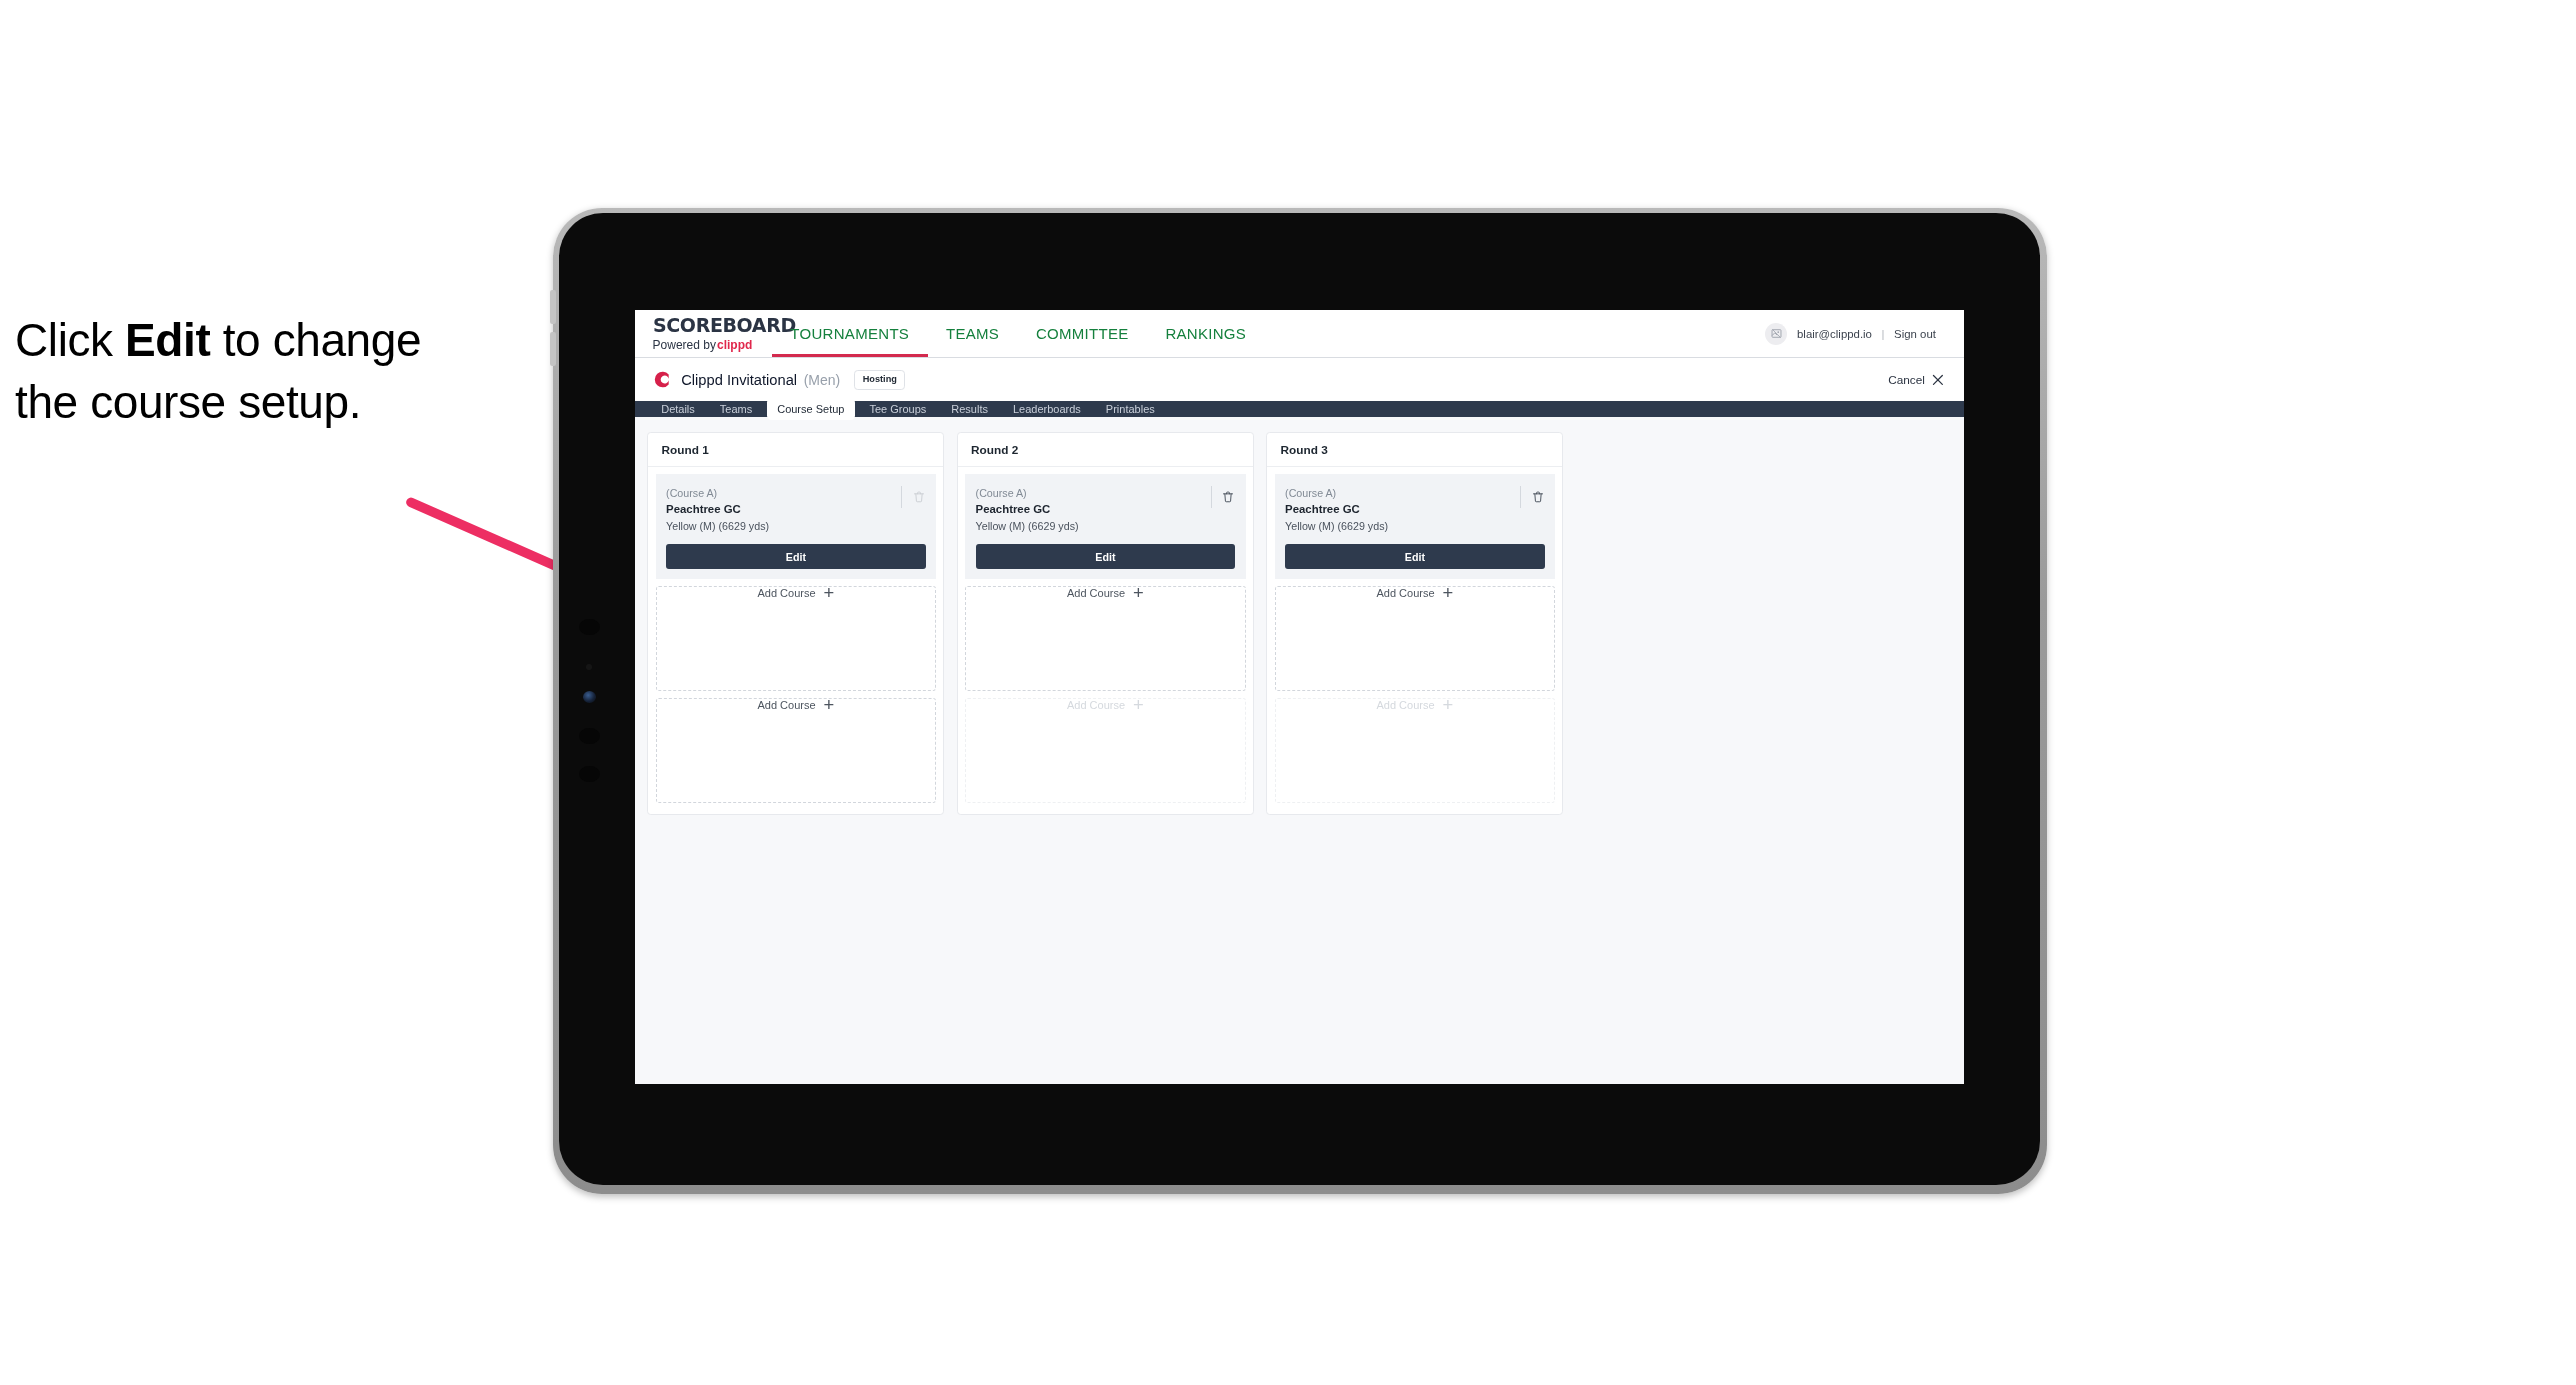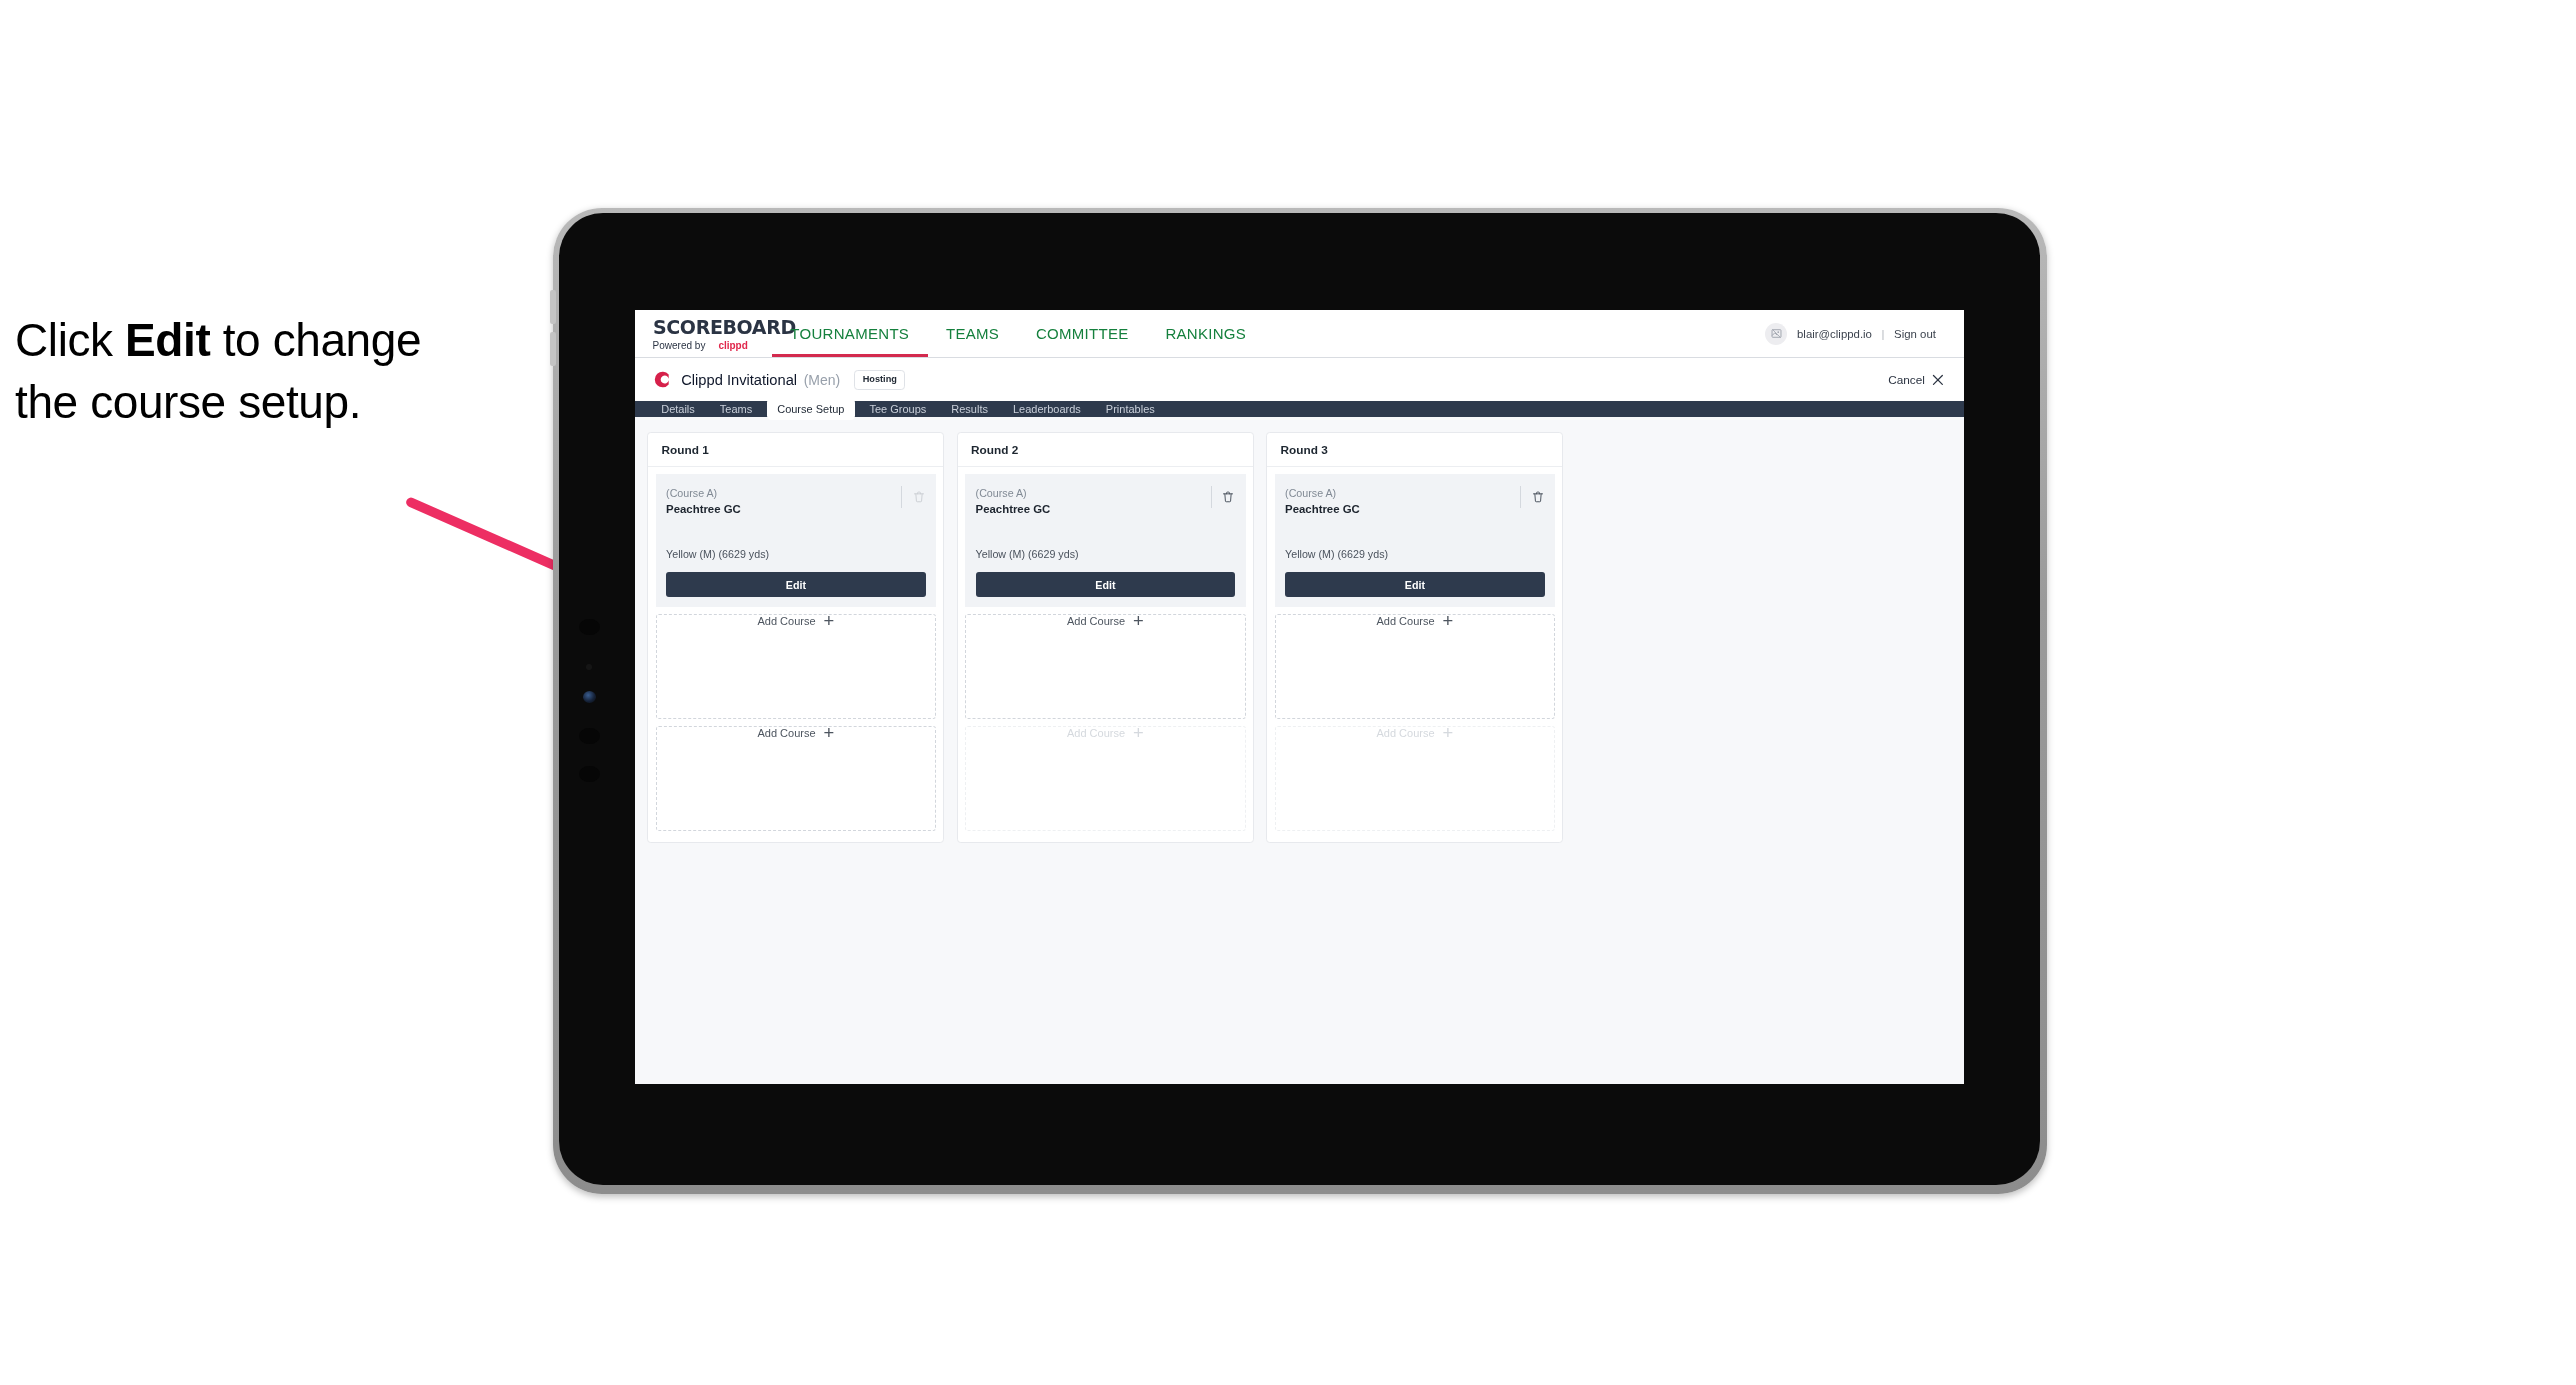--- a/index.html
+++ b/index.html
@@ -124,25 +124,25 @@
     font-family: "DejaVu Sans", sans-serif;
     font-weight: 700;
     font-size: 20px;
     letter-spacing: -0.4px;
     color: #2b3444;
     line-height: 1;
     transform: scaleX(0.95);
     transform-origin: left center;
   }
   #brand-sub {
-    font-size: 10px;
+    font-size: 12px;
     color: #2b3444;
     margin-top: 2.9px;
     display: flex;
-    gap: 13px;
+    gap: 1px;
     align-items: flex-start;
   }
   #brand-sub .clippd {
     color: #e0274c;
     font-weight: 700;
   }
   #mainnav {
     display: flex;
     align-items: stretch;
   }
@@ -293,21 +293,20 @@
   .course-name {
     font-size: 11.4px;
     font-weight: 700;
     color: #1d242e;
     line-height: 1.55;
   }
   .course-tee {
     font-size: 10.7px;
     color: #4a525d;
     line-height: 1.5;
-    margin-top: 28px;
   }
   .card-tools {
     position: absolute;
     top: 10.3px;
     right: 10.3px;
     display: flex;
     align-items: center;
     gap: 9.6px;
     height: 25px;
   }

